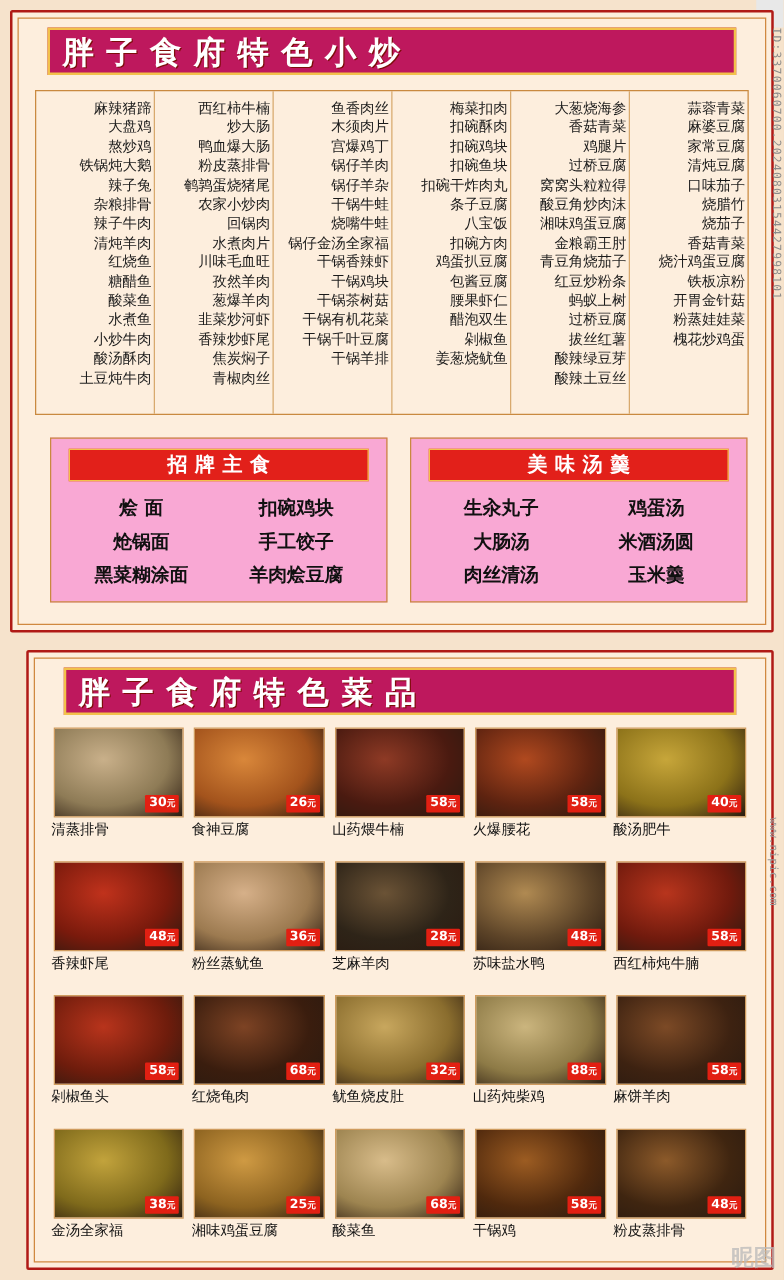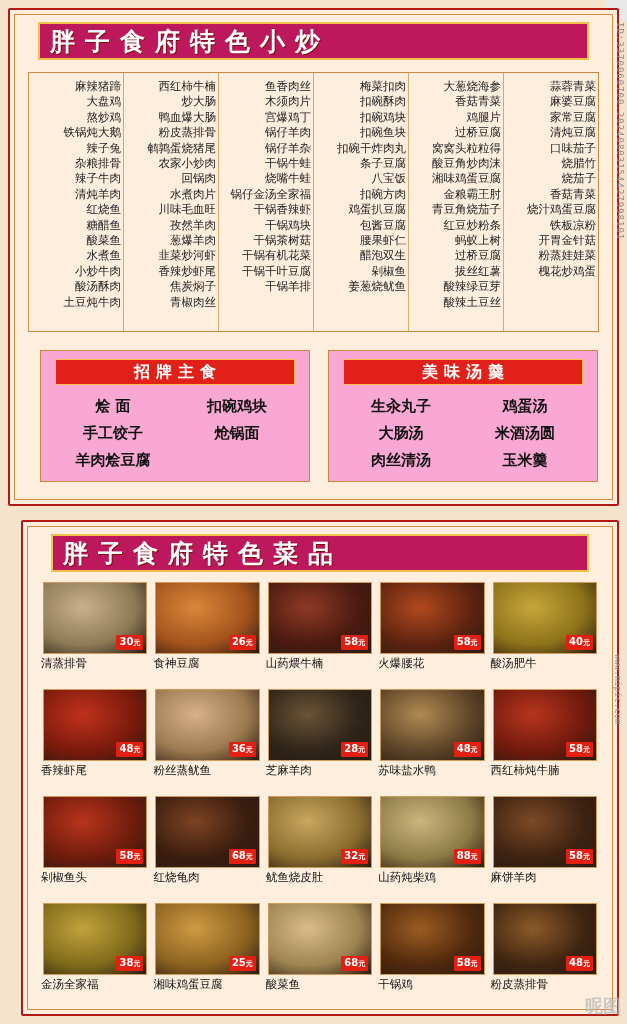--- a/index.html
+++ b/index.html
@@ -278,22 +278,23 @@
       </div>
     </div>
 
     <div class="subbox left">
       <div class="sub-banner">
         <span>招牌主食</span>
       </div>
       <div class="sub-items">
         <div class="it">烩    面</div>
         <div class="it">扣碗鸡块</div>
+        <div class="it">炝锅面</div>
         <div class="it">手工饺子</div>
-        <div class="it">炝锅面</div>
+        <div class="it">黑菜糊涂面</div>
         <div class="it">羊肉烩豆腐</div>
       </div>
     </div>
 
     <div class="subbox right">
       <div class="sub-banner">
         <span>美味汤羹</span>
       </div>
       <div class="sub-items">
         <div class="it">生汆丸子</div>

